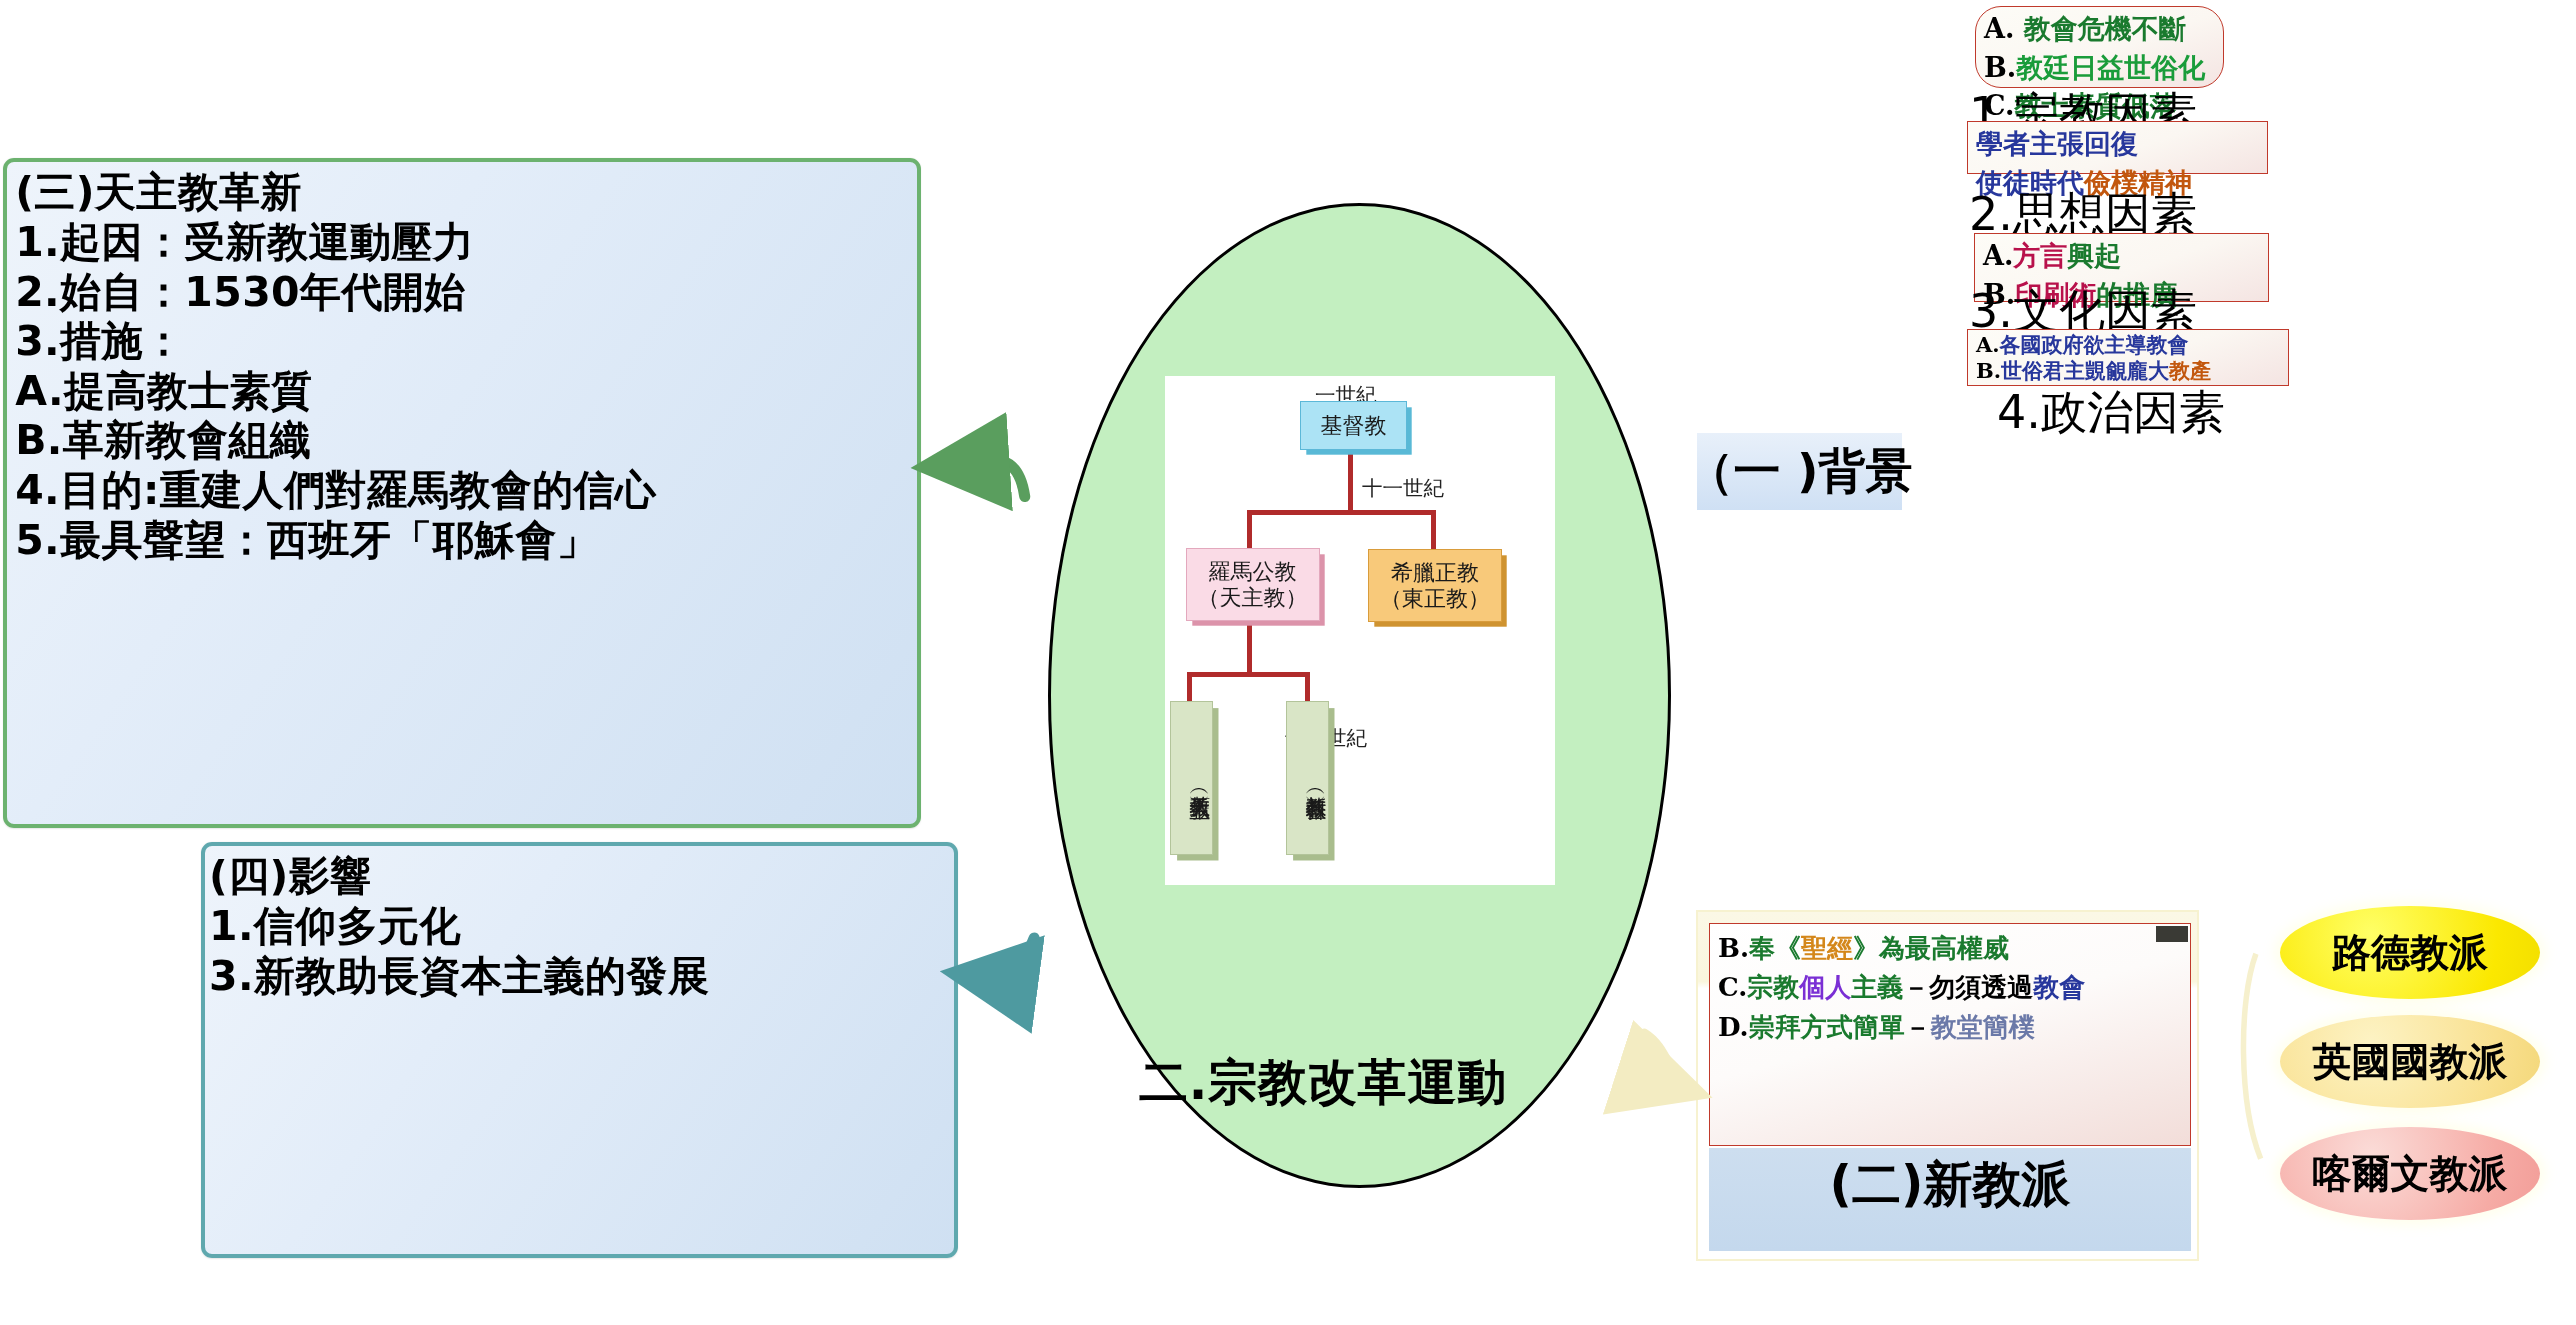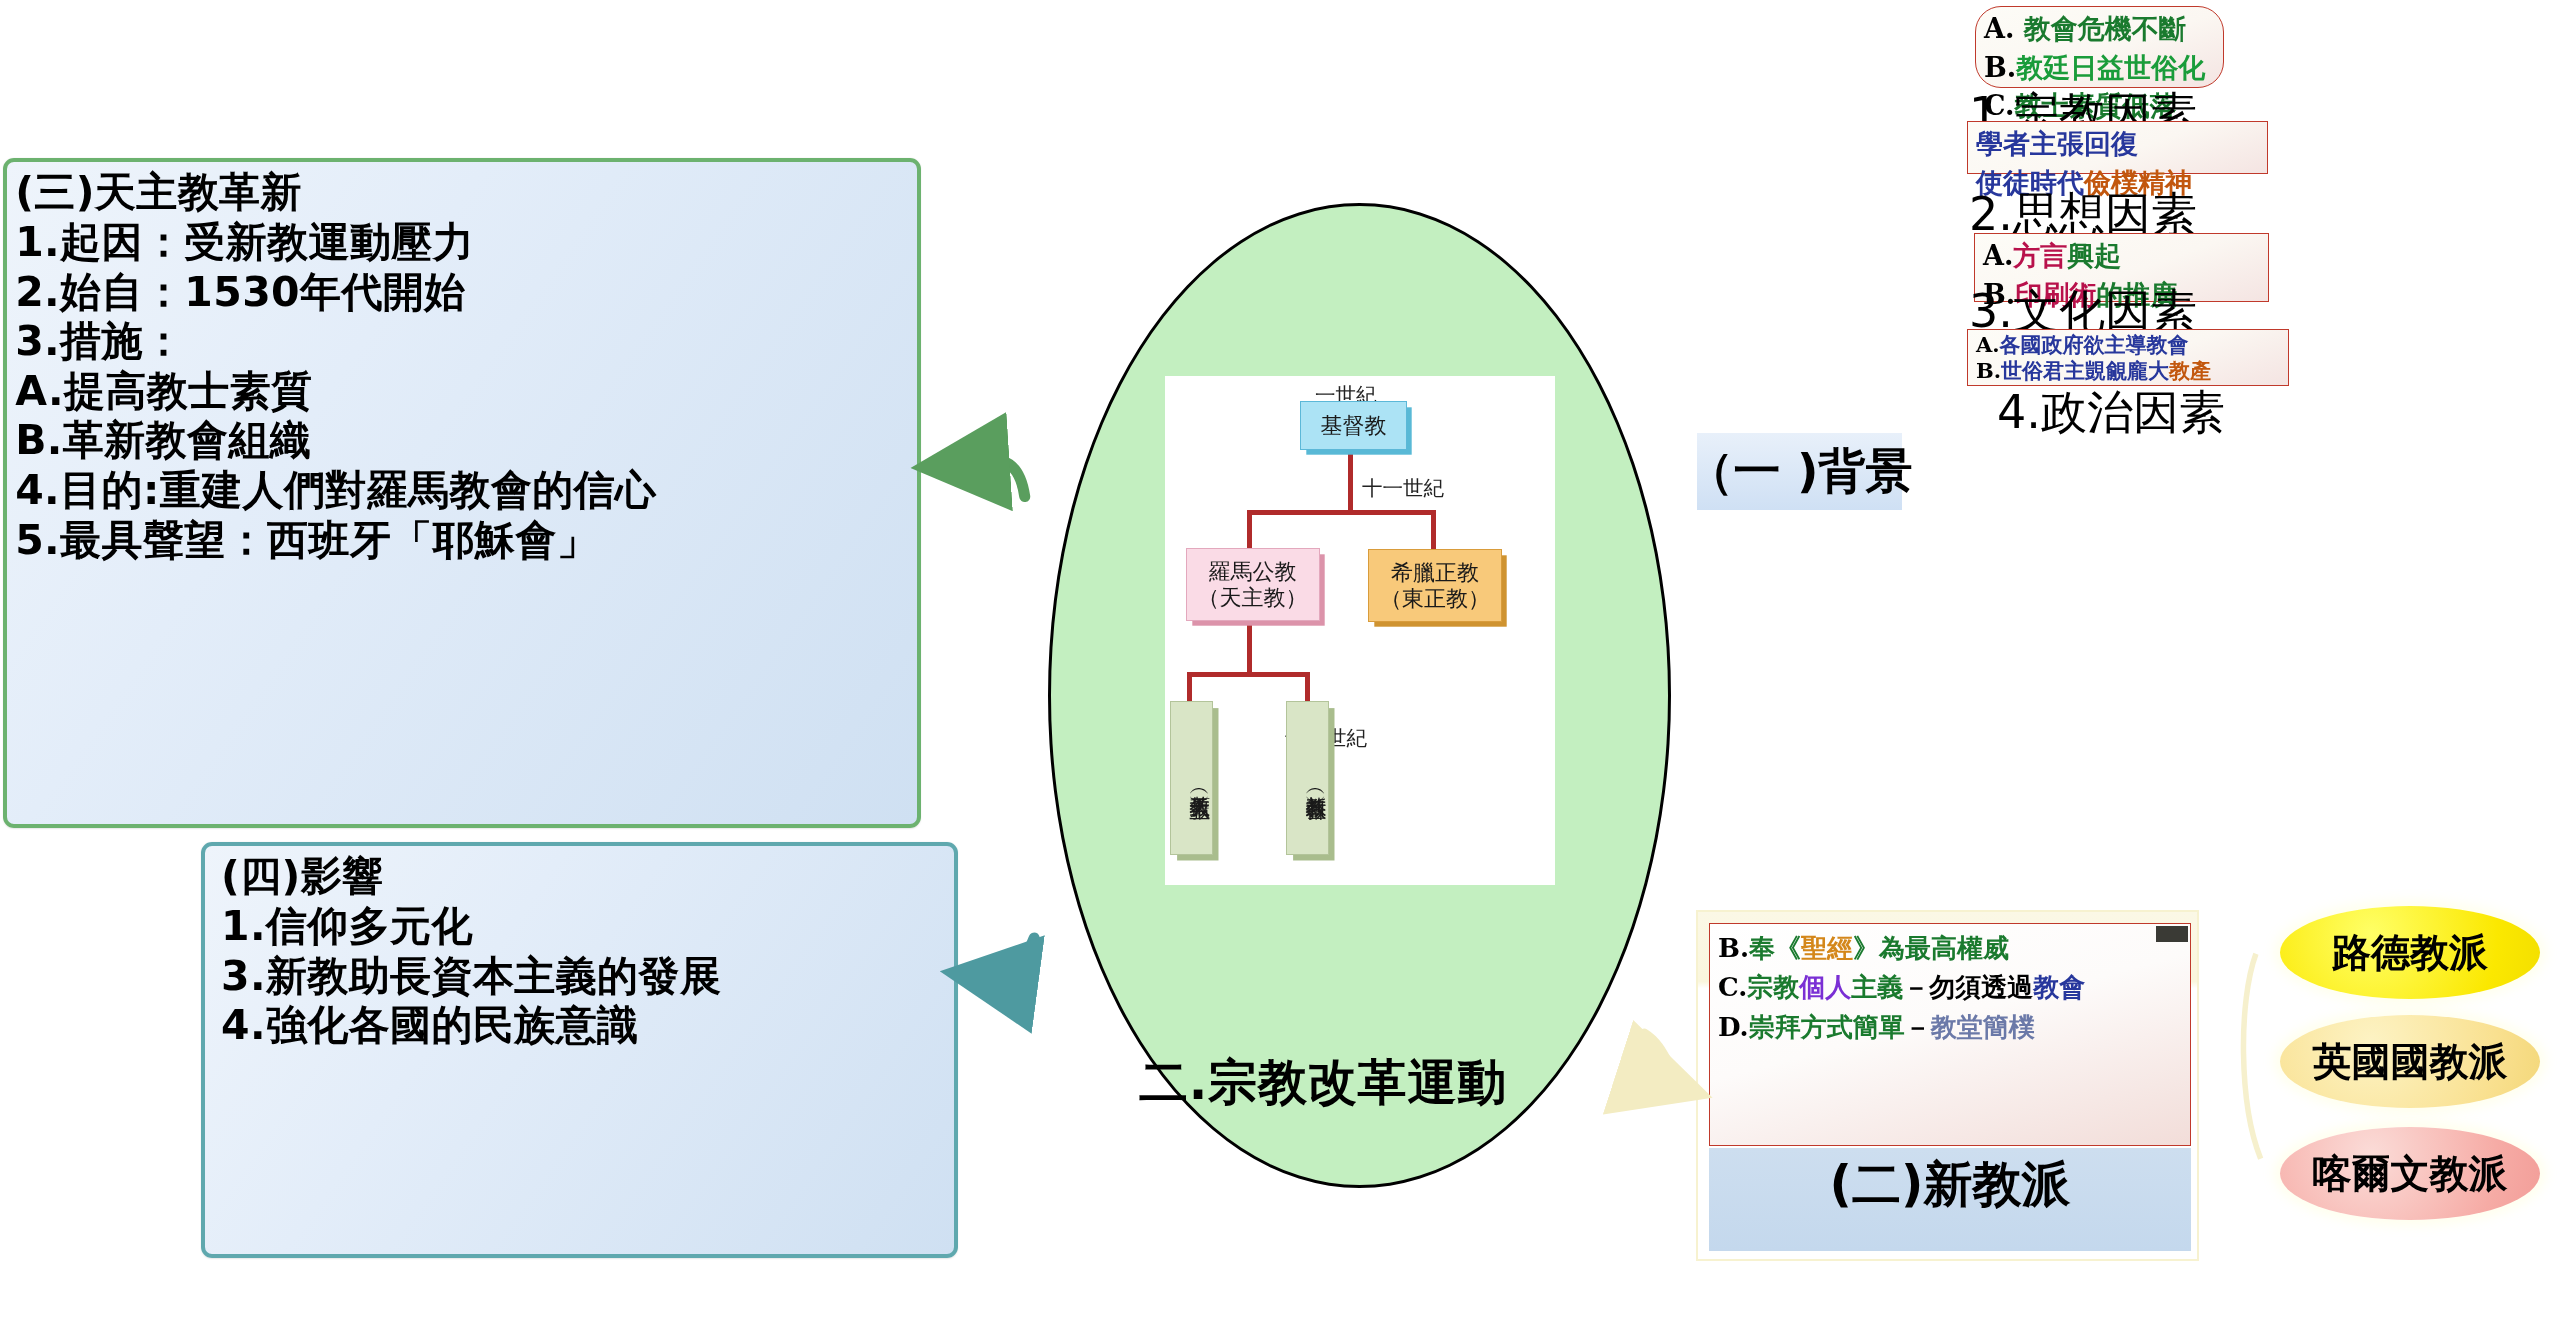--- a/index.html
+++ b/index.html
@@ -148,25 +148,24 @@
   <div class="line">(三)天主教革新</div>
   <div class="line">1.起因：受新教運動壓力</div>
   <div class="line">2.始自：1530年代開始</div>
   <div class="line"> 3.措施：</div>
   <div class="line">A.提高教士素質</div>
   <div class="line">B.革新教會組織</div>
   <div class="line">4.目的:重建人們對羅馬教會的信心</div>
   <div class="line">5.最具聲望：西班牙「耶穌會」</div>
 </div>
 
-<div class="panel panel-teal" id="panel-influence" style="left:201px; top:842px; width:757px; height:416px; padding-left:16px;">
+<div class="panel panel-teal" id="panel-influence" style="left:201px; top:842px; width:757px; height:416px; padding-left:4px;">
   <div class="line">(四)影響</div>
   <div class="line">1.信仰多元化</div>
   <div class="line">3.新教助長資本主義的發展</div>
-  <div class="line">4.強化各國的民族意識</div>
 </div>
 
 <div id="center-ellipse"></div>
 
 <div id="tree-canvas">
 
   <span class="era" style="left:150px; top:4.7px;">一世紀</span>
   <span class="era" style="left:197px; top:98px;">十一世紀</span>
   <span class="era" style="left:120px; top:348px;">十六世紀</span>
 

